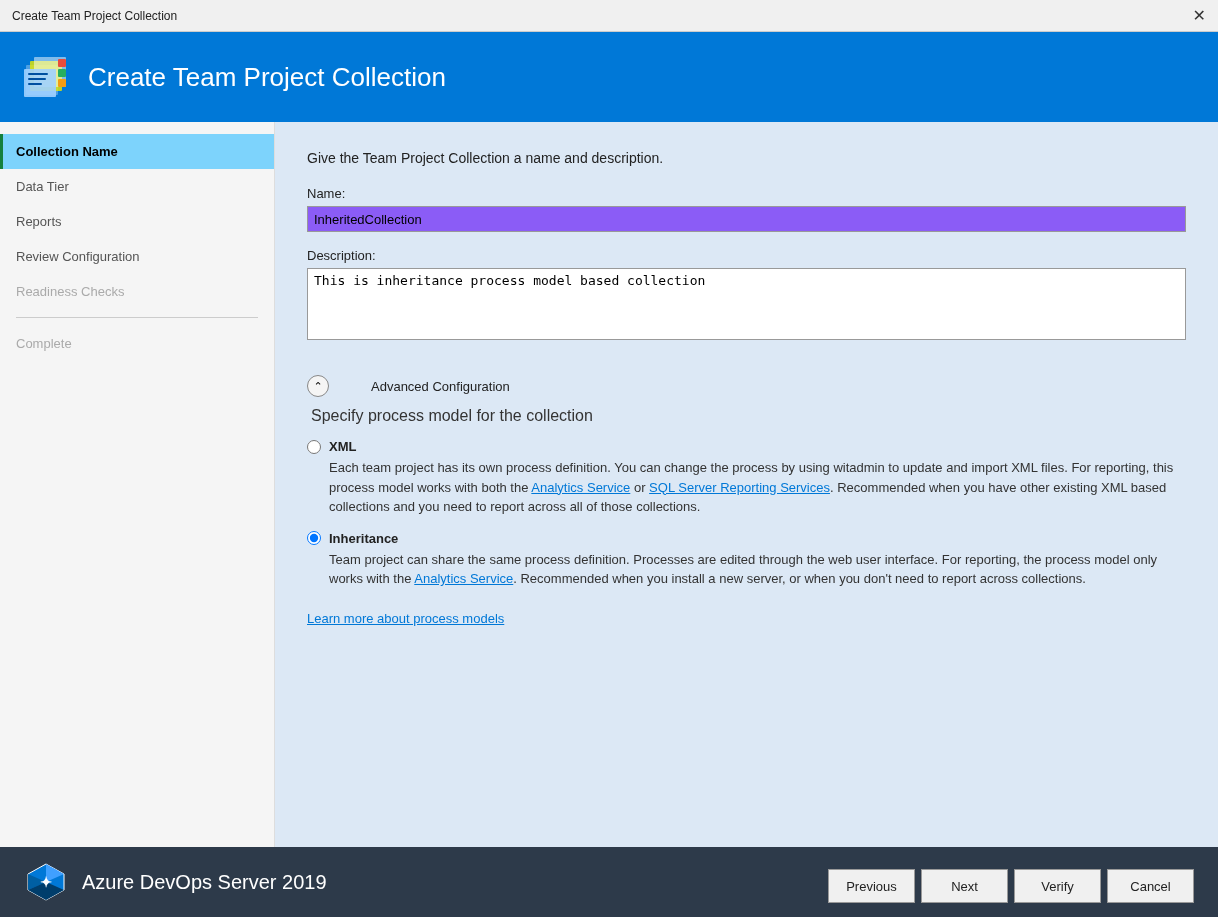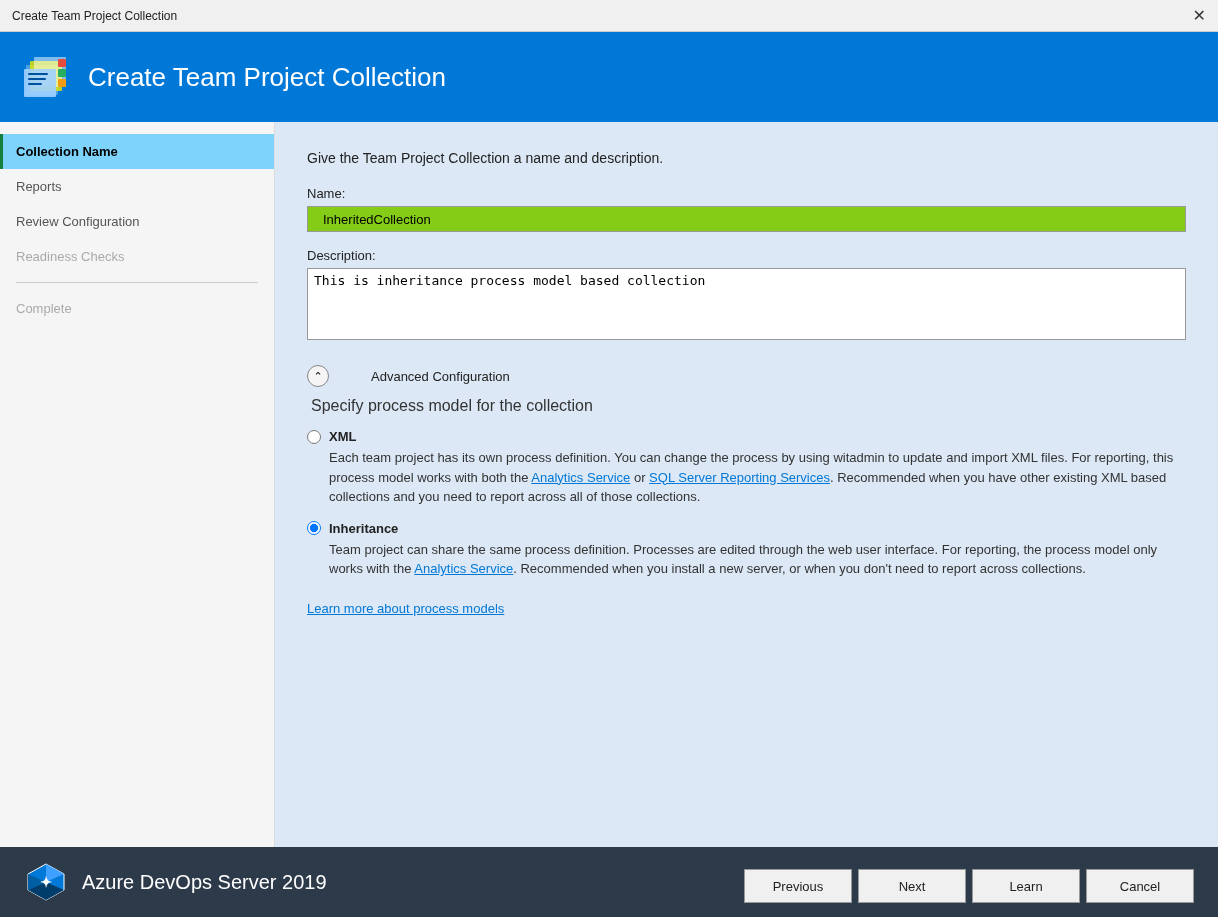--- a/index.html
+++ b/index.html
@@ -100,34 +100,34 @@
     .form-label {
       font-size: 13px;
       color: #222;
       margin-bottom: 5px;
       display: block;
     }
     .form-input {
       width: 100%;
       height: 26px;
       border: 1px solid #999;
-      padding: 2px 15px;
-      font-size: 13px;
-      background: #84cc16;
+      padding: 2px 6px;
+      font-size: 13px;
+      background: #8b5cf6;
       margin-bottom: 16px;
     }
     .form-textarea {
       width: 100%;
       height: 72px;
       border: 1px solid #999;
       padding: 4px 6px;
       font-size: 13px;
       background: #fff;
       resize: none;
-      margin-bottom: 22px;
+      margin-bottom: 32px;
     }
 
     
     .advanced-config-header {
       display: flex;
       align-items: center;
       gap: 8px;
       cursor: pointer;
       margin-bottom: 10px;
     }
@@ -217,21 +217,21 @@
       color: #fff;
       font-size: 20px;
       font-weight: 300;
       text-align: center;
     }
     .footer-buttons {
       display: flex;
       gap: 6px;
     }
     .footer-btn {
-      width: 108px;
+      width: 87px;
       height: 34px;
       border: 1px solid #999;
       background: #f0f0f0;
       font-size: 13px;
       cursor: pointer;
       color: #222;
       margin-top: 8px;
     }
   </style>
 </head>
@@ -257,20 +257,21 @@
     <rect x="38" y="18" width="8" height="8" rx="1" fill="#27ae60"></rect>
     <rect x="38" y="28" width="8" height="8" rx="1" fill="#f39c12"></rect>
   </svg>
   <span class="header-title">Create Team Project Collection</span>
 </div>
 
 <div class="main-area">
 
   <div class="sidebar">
     <div class="sidebar-item active">Collection Name</div>
+    <div class="sidebar-item">Data Tier</div>
     <div class="sidebar-item">Reports</div>
     <div class="sidebar-item">Review Configuration</div>
     <div class="sidebar-item disabled">Readiness Checks</div>
     <hr class="sidebar-divider">
     <div class="sidebar-item disabled">Complete</div>
   </div>
 
   <div class="content-area">
 
     <p class="content-intro">Give the Team Project Collection a name and description.</p>
@@ -327,16 +328,16 @@
       <polygon points="22,4 40,14 22,22" fill="#40a0ff"></polygon>
       <polygon points="4,14 22,22 4,30" fill="#005fa3"></polygon>
       <polygon points="22,22 40,30 22,40 4,30" fill="#003d6b"></polygon>
       <text x="22" y="27" text-anchor="middle" fill="#fff" font-size="14" font-weight="bold">✦</text>
     </svg>
     <span class="footer-title">Azure DevOps Server 2019</span>
   </div>
   <div class="footer-buttons">
     <button class="footer-btn">Previous</button>
     <button class="footer-btn">Next</button>
-    <button class="footer-btn">Learn</button>
+    <button class="footer-btn">Verify</button>
     <button class="footer-btn">Cancel</button>
   </div>
 </div>
 
 </body></html>

